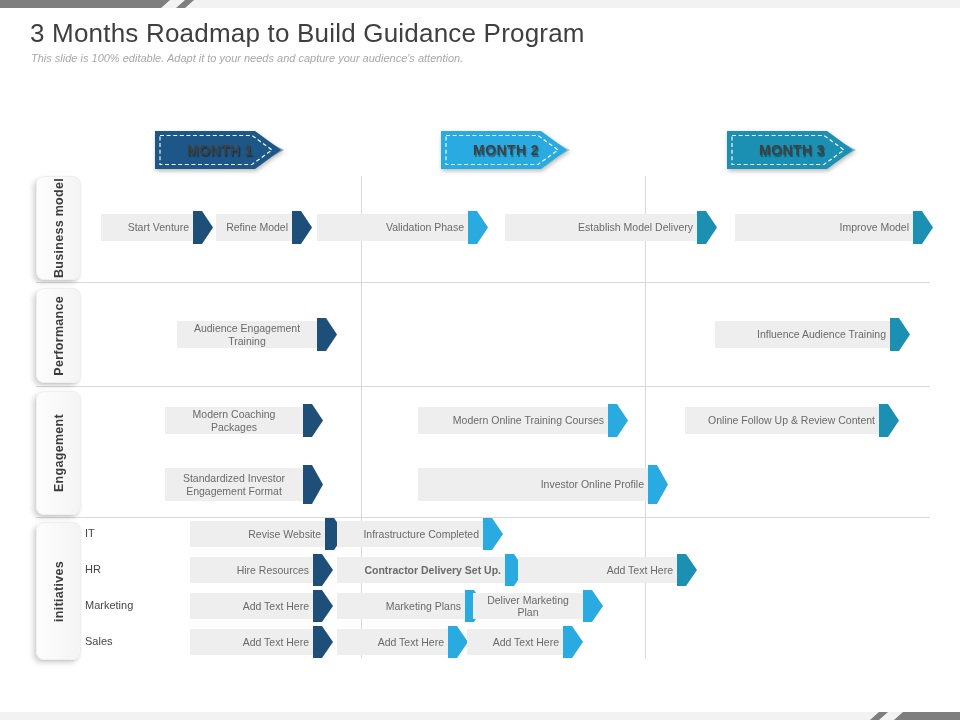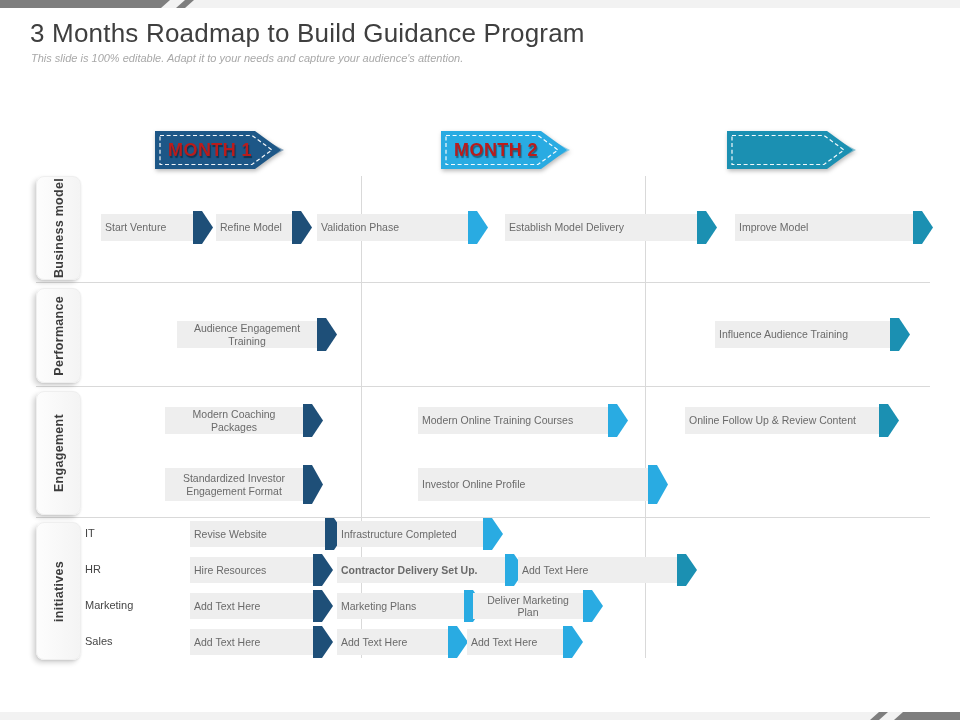--- a/index.html
+++ b/index.html
@@ -21,35 +21,35 @@
   
   .title{position:absolute;left:30px;top:18px;font-size:26px;color:#3f3f3f;letter-spacing:.2px;}
   .subtitle{position:absolute;left:31px;top:52px;font-size:11px;font-style:italic;color:#a8a8a8;text-align:center;}
   
   .banner{position:absolute;width:130px;height:38px;z-index:5;}
   .banner svg{position:absolute;left:0;top:0;filter:drop-shadow(1.5px 2.5px 2px rgba(0,0,0,.28));}
   .banner .dash{fill:none;stroke:#ffffff;stroke-width:1.2;stroke-dasharray:4 2.6;opacity:.95;}
   .banner-m1 .main{fill:var(--banner-blue,#1D5787);} .banner-m1 .echo{fill:var(--banner-blue,#1D5787);opacity:.5;}
   .banner-m2 .main{fill:var(--cyan,#29ABE2);}        .banner-m2 .echo{fill:var(--cyan,#29ABE2);opacity:.5;}
   .banner-m3 .main{fill:var(--teal,#1B90B2);}        .banner-m3 .echo{fill:var(--teal,#1B90B2);opacity:.5;}
-  .banner-label{position:absolute;left:4px;top:0;width:102px;height:38px;display:flex;align-items:center;
-    justify-content:center;color:#b91c1c;font-weight:bold;font-size:18px;letter-spacing:.4px;
+  .banner-label{position:absolute;left:14px;top:0;width:102px;height:38px;display:flex;align-items:center;
+    justify-content:center;color:#404040;font-weight:bold;font-size:14px;letter-spacing:.4px;
     text-shadow:1px 2px 1px rgba(0,0,0,.4);}
   
   .vline{position:absolute;top:176px;height:482px;width:1px;background:var(--grid-line,#D9D9D9);z-index:0;}
   .hline{position:absolute;left:36px;width:894px;height:1px;background:var(--grid-line,#D9D9D9);z-index:0;}
   
   .tab{position:absolute;left:36px;width:45px;background:linear-gradient(to right,#fdfdfd,#f4f4f4);
     border:1px solid #efefef;border-radius:8px;display:flex;align-items:center;justify-content:center;
     box-shadow:-3px 3px 5px rgba(0,0,0,.16),0 1px 2px rgba(0,0,0,.08);z-index:4;box-sizing:border-box;}
   .tab span{writing-mode:vertical-rl;transform:rotate(180deg);font-weight:bold;font-size:12.5px;
     color:#3d3d3d;letter-spacing:.3px;white-space:nowrap;}
   
   .bar{position:absolute;height:27px;background:var(--bar-bg,#EEEEEE);display:flex;align-items:center;
-    justify-content:flex-start;z-index:2;}
+    justify-content:flex-end;z-index:2;}
   .bar-label{font-size:10.5px;color:var(--bar-text,#6A6A6A);text-align:center;line-height:12.5px;padding:0 4px;}
   .bar-arrow{position:absolute;left:100%;top:-3px;bottom:-3px;width:20px;
     clip-path:polygon(0 0,45% 0,100% 50%,45% 100%,0 100%);}
   .arrow-dark .bar-arrow{background:var(--dark-blue,#1E4F78);}
   .arrow-cyan .bar-arrow{background:var(--cyan,#29ABE2);}
   .arrow-teal .bar-arrow{background:var(--teal,#1B90B2);}
   .bar.tall{height:33px;}
   .bar.small{height:26px;}
   
   .track-label{position:absolute;left:85px;font-size:11px;color:#454545;z-index:2;}
@@ -84,20 +84,21 @@
       <polygon class="dash" points="5,4.5 97,4.5 117,19 97,33.5 5,33.5"></polygon>
     </svg>
     <span class="banner-label">MONTH 2</span>
   </div>
   <div class="banner banner-m3" style="left:727px;top:131px;">
     <svg width="130" height="38" viewBox="0 0 130 38">
       <polygon class="echo" points="102,5 129,19 102,33"></polygon>
       <polygon class="main" points="0,0 100,0 126,19 100,38 0,38"></polygon>
       <polygon class="dash" points="5,4.5 97,4.5 117,19 97,33.5 5,33.5"></polygon>
     </svg>
+    <span class="banner-label">MONTH 3</span>
   </div>
 
   <div class="vline" style="left:361px;"></div>
   <div class="vline" style="left:645px;"></div>
   <div class="hline" style="top:282px;"></div>
   <div class="hline" style="top:386px;"></div>
   <div class="hline" style="top:517px;"></div>
 
   <div class="tab" style="top:176px;height:104px;">
     <span>Business model</span>
@@ -188,21 +189,21 @@
   </div>
   <div class="bar small arrow-teal" style="left:518px;top:557px;width:159px;">
     <span class="bar-label">Add Text Here</span>
     <span class="bar-arrow"></span>
   </div>
 
   <div class="bar small arrow-dark" style="left:190px;top:593px;width:123px;">
     <span class="bar-label">Add Text Here</span>
     <span class="bar-arrow"></span>
   </div>
-  <div class="bar small arrow-cyan" style="left:337px;top:593px;width:127px;">
+  <div class="bar small arrow-cyan" style="left:337px;top:593px;width:92px;padding-left:36px;">
     <span class="bar-label">Marketing Plans</span>
     <span class="bar-arrow"></span>
   </div>
   <div class="bar small arrow-cyan" style="left:473px;top:593px;width:110px;">
     <span class="bar-label">Deliver Marketing Plan</span>
     <span class="bar-arrow"></span>
   </div>
 
   <div class="bar small arrow-dark" style="left:190px;top:629px;width:123px;">
     <span class="bar-label">Add Text Here</span>

